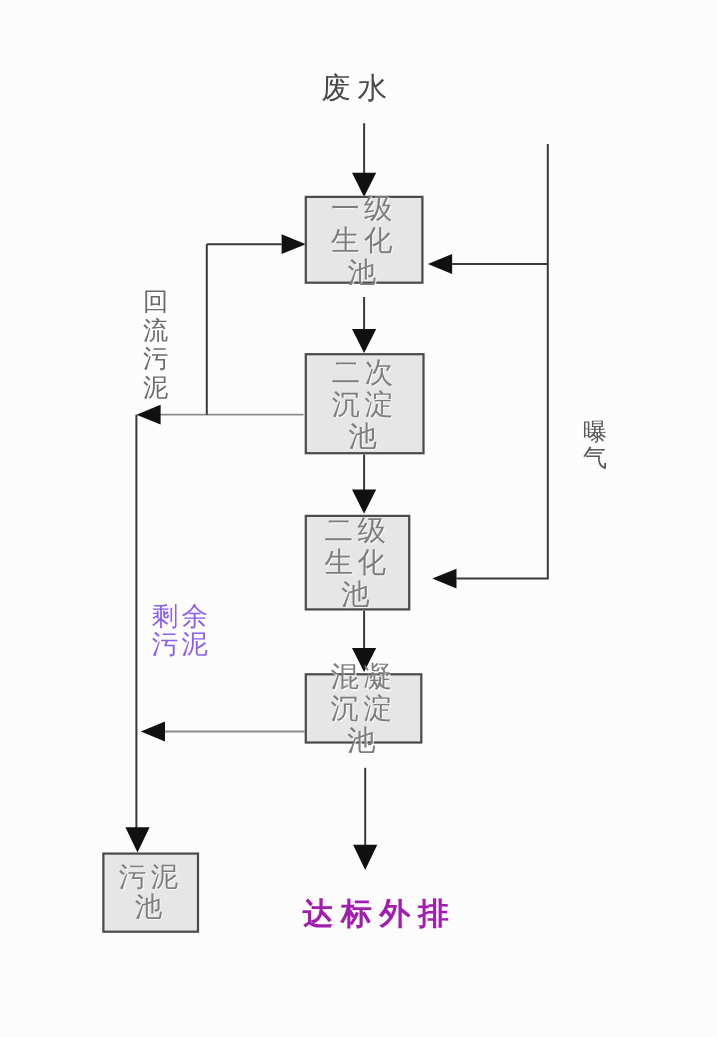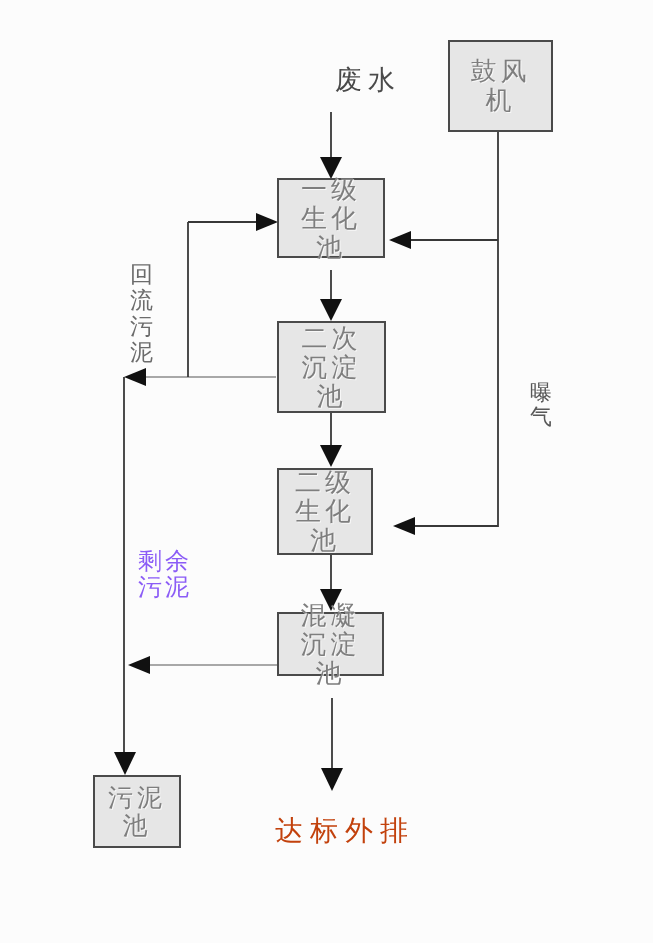--- a/index.html
+++ b/index.html
@@ -30,25 +30,25 @@
     font-size:26px; line-height:29px; letter-spacing:4px;
     white-space:pre-line;
     text-shadow:1px 1px 0 rgba(255,255,255,.7);
   }
   .flow-label {
     position:absolute;
     color:var(--label-text);
     white-space:pre-line;
     text-align:center;
   }
-  .lbl-influent   { left:292px; top:62px;  font-size:27px; letter-spacing:6px; color:#4a4a4a;margin-left:43px; }
+  .lbl-influent   { left:292px; top:62px;  font-size:27px; letter-spacing:6px; color:#4a4a4a; }
   .lbl-return     { left:130px; top:262px; font-size:23px; line-height:26px; color:#6b6b6b; }
   .lbl-excess     { left:138px; top:548px; font-size:24px; line-height:26px; letter-spacing:3px; color:#8b5cf6; }
   .lbl-aeration   { left:530px; top:381px; font-size:22px; line-height:24px; color:#585858; }
-  .lbl-discharge  { left:275px; top:812px; font-size:28px; letter-spacing:7px; color:#c2410c; }
+  .lbl-discharge  { left:275px; top:812px; font-size:28px; letter-spacing:7px; color:#a21caf;font-weight:bold; }
   .caption {
     position:absolute; left:0; top:879px; width:100%;
     text-align:center; font-size:19px; letter-spacing:2px;
     color:var(--caption-text);
   }
 </style>
 </head>
 <body>
 
 <div class="canvas">
@@ -96,24 +96,20 @@
     </g>
 
     <g>
       <line class="ln" x1="124" y1="377" x2="124" y2="753"></line>
       <line class="ln-light" x1="277" y1="665" x2="150" y2="665"></line>
       <polygon class="ah" points="128,665 150,656 150,674"></polygon>
       <polygon class="ah" points="125,775 114,752 136,752"></polygon>
     </g>
   </svg>
 
-  <div class="node" style="left:448px; top:40px; width:105px; height:92px; ">
-    <span>鼓风
-机</span>
-  </div>
 
   <div class="node" style="left:277px; top:178px; width:108px; height:80px;">
     <span>一级
 生化
 池</span>
   </div>
 
   <div class="node" style="left:277px; top:321px; width:109px; height:92px;">
     <span>二次
 沉淀

